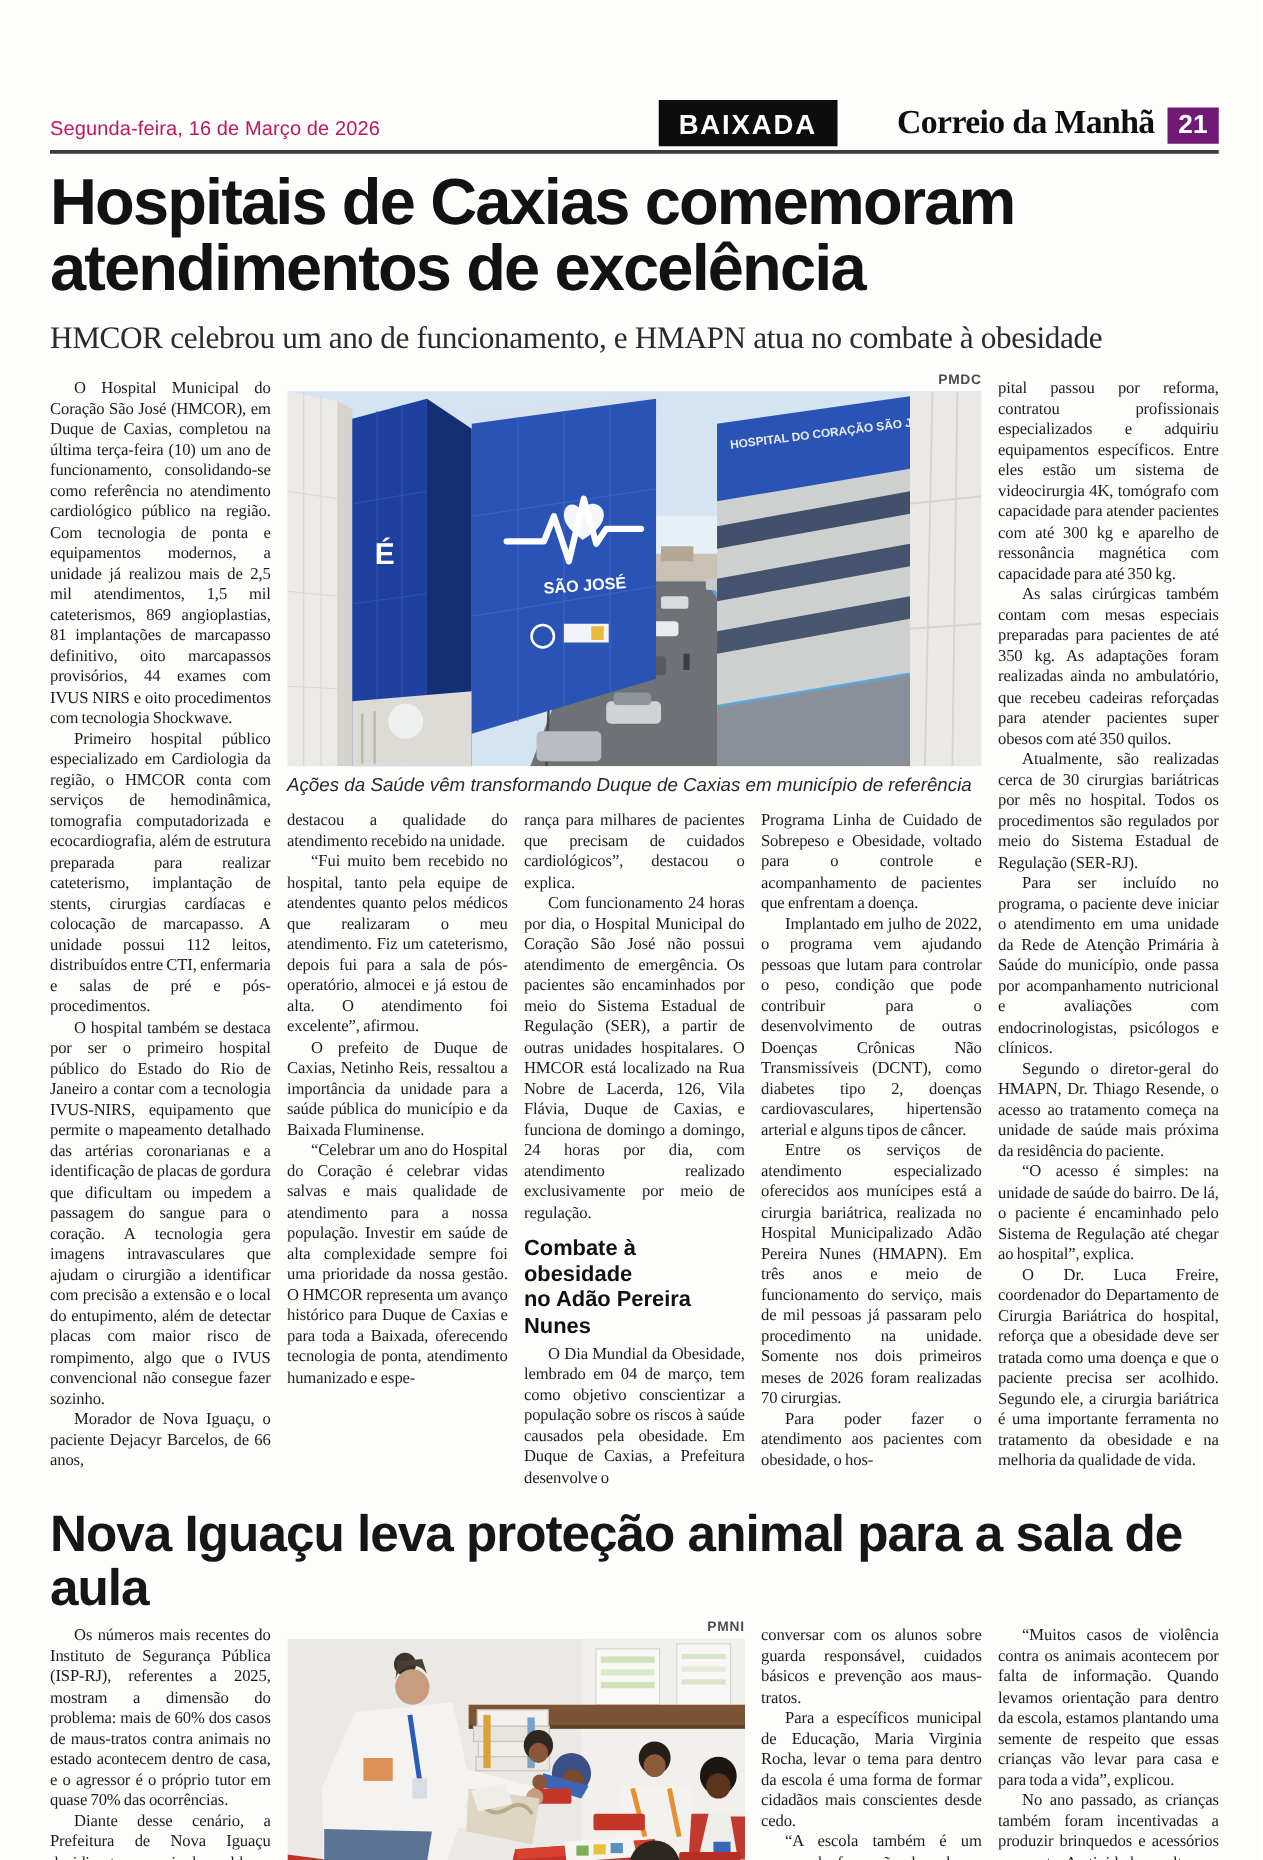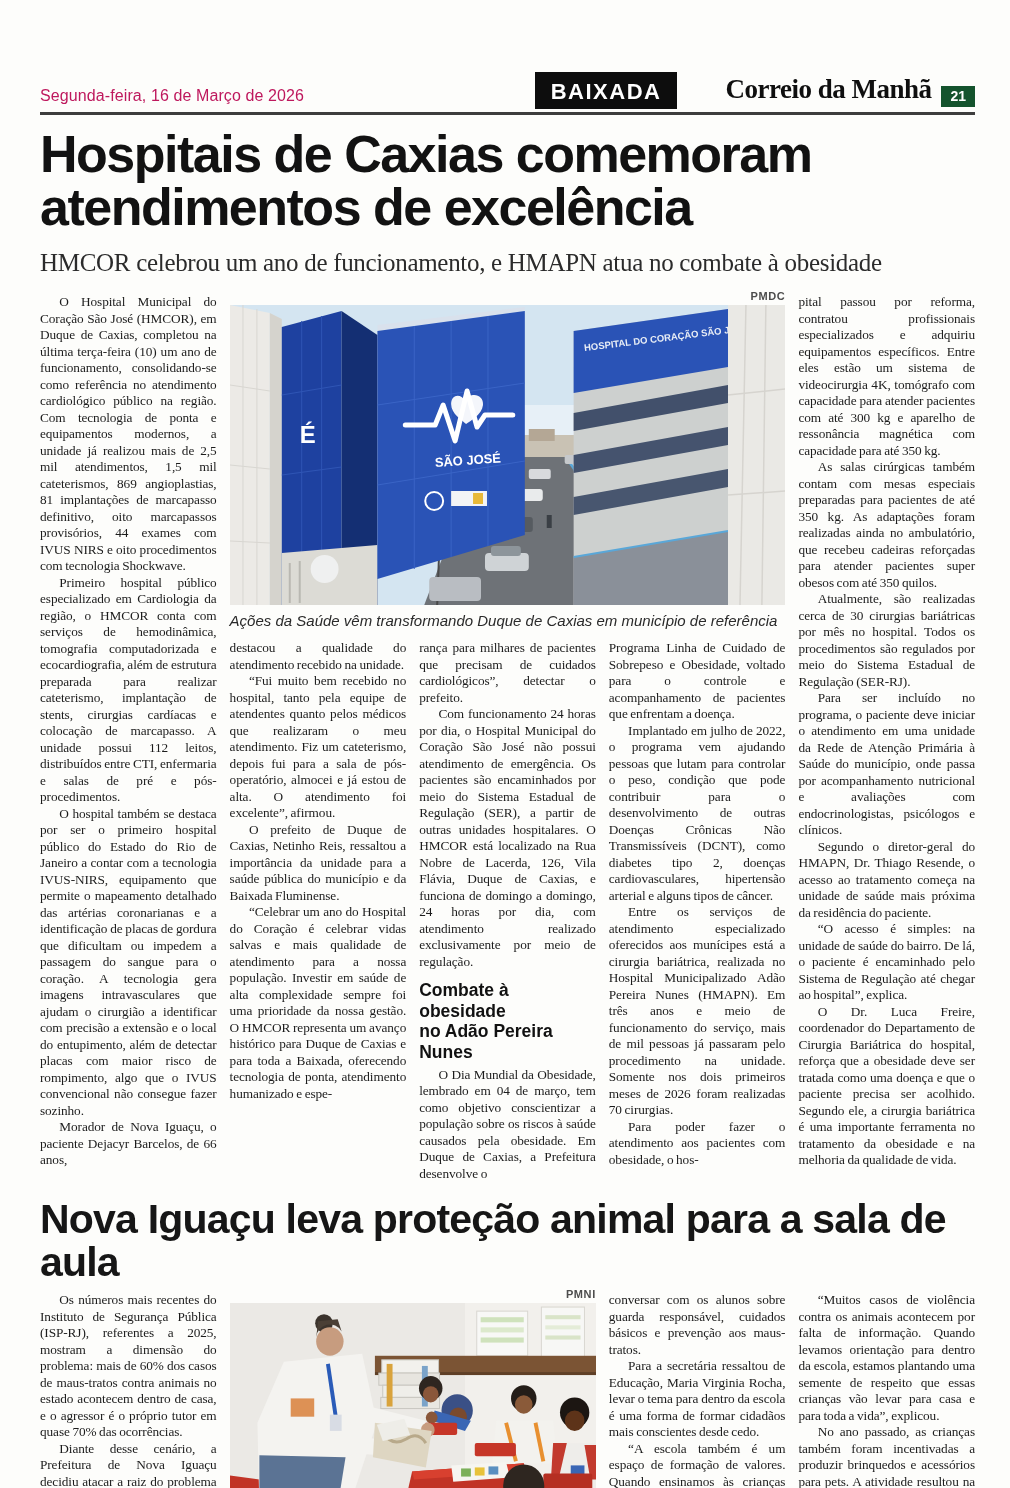--- a/index.html
+++ b/index.html
@@ -7,22 +7,22 @@
         font-family:"Liberation Serif",serif;color:#1c1c1c;}
   .content{padding:46px 35px 0 40px;}
 
   
   header{display:flex;align-items:flex-end;border-bottom:3px solid #3d3d3d;padding-bottom:7px;}
   .date{flex:1;font-family:"Liberation Sans",sans-serif;font-size:16px;color:#be185d;letter-spacing:.1px;}
   .section-box{background:#0d0d0d;color:#fff;font-family:"Liberation Sans",sans-serif;
         font-weight:bold;font-size:22px;letter-spacing:1.5px;padding:7px 16px 4px;margin-bottom:-4px;}
   .masthead{font-family:"Liberation Serif",serif;font-weight:bold;font-size:27px;color:#0f0f0f;
         margin-left:48px;letter-spacing:-.5px;}
-  .pagenum{background:#14532d;color:#fff;font-family:"Liberation Sans",sans-serif;font-weight:bold;
-        font-size:14px;padding:2px 9px 3px;margin-left:10px;margin-bottom:-2px;margin-top:40px;}
+  .pagenum{background:#701a75;color:#fff;font-family:"Liberation Sans",sans-serif;font-weight:bold;
+        font-size:21px;padding:2px 9px 3px;margin-left:10px;margin-bottom:-2px;margin-top:40px;}
 
   h1{margin:13px 0 0;font-family:"Liberation Sans",sans-serif;font-weight:bold;
      font-size:52px;line-height:1.02;letter-spacing:-1.5px;color:#121212;}
   .deck{margin-top:15px;font-family:Liberation Serif, serif;font-size:25px;color:#2b2b2b;letter-spacing:-.3px;}
 
   h2{margin:16px 0 0;font-family:"Liberation Sans",sans-serif;font-weight:600;
      font-size:41px;line-height:1.05;letter-spacing:-.8px;color:#161616;}
 
   .grid{display:grid;grid-template-columns:repeat(5,1fr);column-gap:13px;}
   .a1{margin-top:17px;}
@@ -163,21 +163,21 @@
 
       <div class="grid inner3">
         <div class="col">
               <p class="cont">destacou a qualidade do atendimento recebido na unidade.</p>
               <p>“Fui muito bem recebido no hospital, tanto pela equipe de atendentes quanto pelos médicos que realizaram o meu atendimento. Fiz um cateterismo, depois fui para a sala de pós-operatório, almocei e já estou de alta. O atendimento foi excelente”, afirmou.</p>
               <p>O prefeito de Duque de Caxias, Netinho Reis, ressaltou a importância da unidade para a saúde pública do município e da Baixada Fluminense.</p>
               <p>“Celebrar um ano do Hospital do Coração é celebrar vidas salvas e mais qualidade de atendimento para a nossa população. Investir em saúde de alta complexidade sempre foi uma prioridade da nossa gestão. O HMCOR representa um avanço histórico para Duque de Caxias e para toda a Baixada, oferecendo tecnologia de ponta, atendimento humanizado e espe-</p>
             </div>
         <div class="col">
           <div>
-                <p class="cont">rança para milhares de pacientes que precisam de cuidados cardiológicos”, detectar o prefeito.</p>
+                <p class="cont">rança para milhares de pacientes que precisam de cuidados cardiológicos”, destacou o explica.</p>
                 <p>Com funcionamento 24 horas por dia, o Hospital Municipal do Coração São José não possui atendimento de emergência. Os pacientes são encaminhados por meio do Sistema Estadual de Regulação (SER), a partir de outras unidades hospitalares. O HMCOR está localizado na Rua Nobre de Lacerda, 126, Vila Flávia, Duque de Caxias, e funciona de domingo a domingo, 24 horas por dia, com atendimento realizado exclusivamente por meio de regulação.</p>
               </div>
           <h3 class="subhead">
             <span>Combate à obesidade</span>
             <span>no Adão Pereira Nunes</span>
           </h3>
           <div>
                 <p>O Dia Mundial da Obesidade, lembrado em 04 de março, tem como objetivo conscientizar a população sobre os riscos à saúde causados pela obesidade. Em Duque de Caxias, a Prefeitura desenvolve o</p>
               </div>
         </div>
@@ -288,21 +288,21 @@
           <polygon points="150,120 178,114 184,130 156,136" fill="#eeede8"></polygon>
         </g>
       </svg>
 
       <div class="caption">Ação de conscientização terá início nesta segunda-feira (16)</div>
 
     </div>
 
     <div class="col">
           <p class="cont">conversar com os alunos sobre guarda responsável, cuidados básicos e prevenção aos maus-tratos.</p>
-          <p>Para a secretária ressaltou de Educação, Maria Virginia Rocha, levar o tema para dentro da escola é uma forma de formar cidadãos mais conscientes desde cedo.</p>
+          <p>Para a específicos municipal de Educação, Maria Virginia Rocha, levar o tema para dentro da escola é uma forma de formar cidadãos mais conscientes desde cedo.</p>
           <p>“A escola também é um espaço de formação de valores. Quando ensinamos às crianças sobre respeito, cuidado e responsabilidade com os animais, estamos ajudando a construir uma sociedade mais empática e consciente”, ressalta.</p>
         </div>
     <div class="col">
           <p>“Muitos casos de violência contra os animais acontecem por falta de informação. Quando levamos orientação para dentro da escola, estamos plantando uma semente de respeito que essas crianças vão levar para casa e para toda a vida”, explicou.</p>
           <p>No ano passado, as crianças também foram incentivadas a produzir brinquedos e acessórios para pets. A atividade resultou na reutilização de cerca de meia tonelada de materiais que seriam descartados nas próprias escolas, conectando o cuidado com os animais à educação ambiental.</p>
         </div>
   </section>
 
  </div>
 </div>

